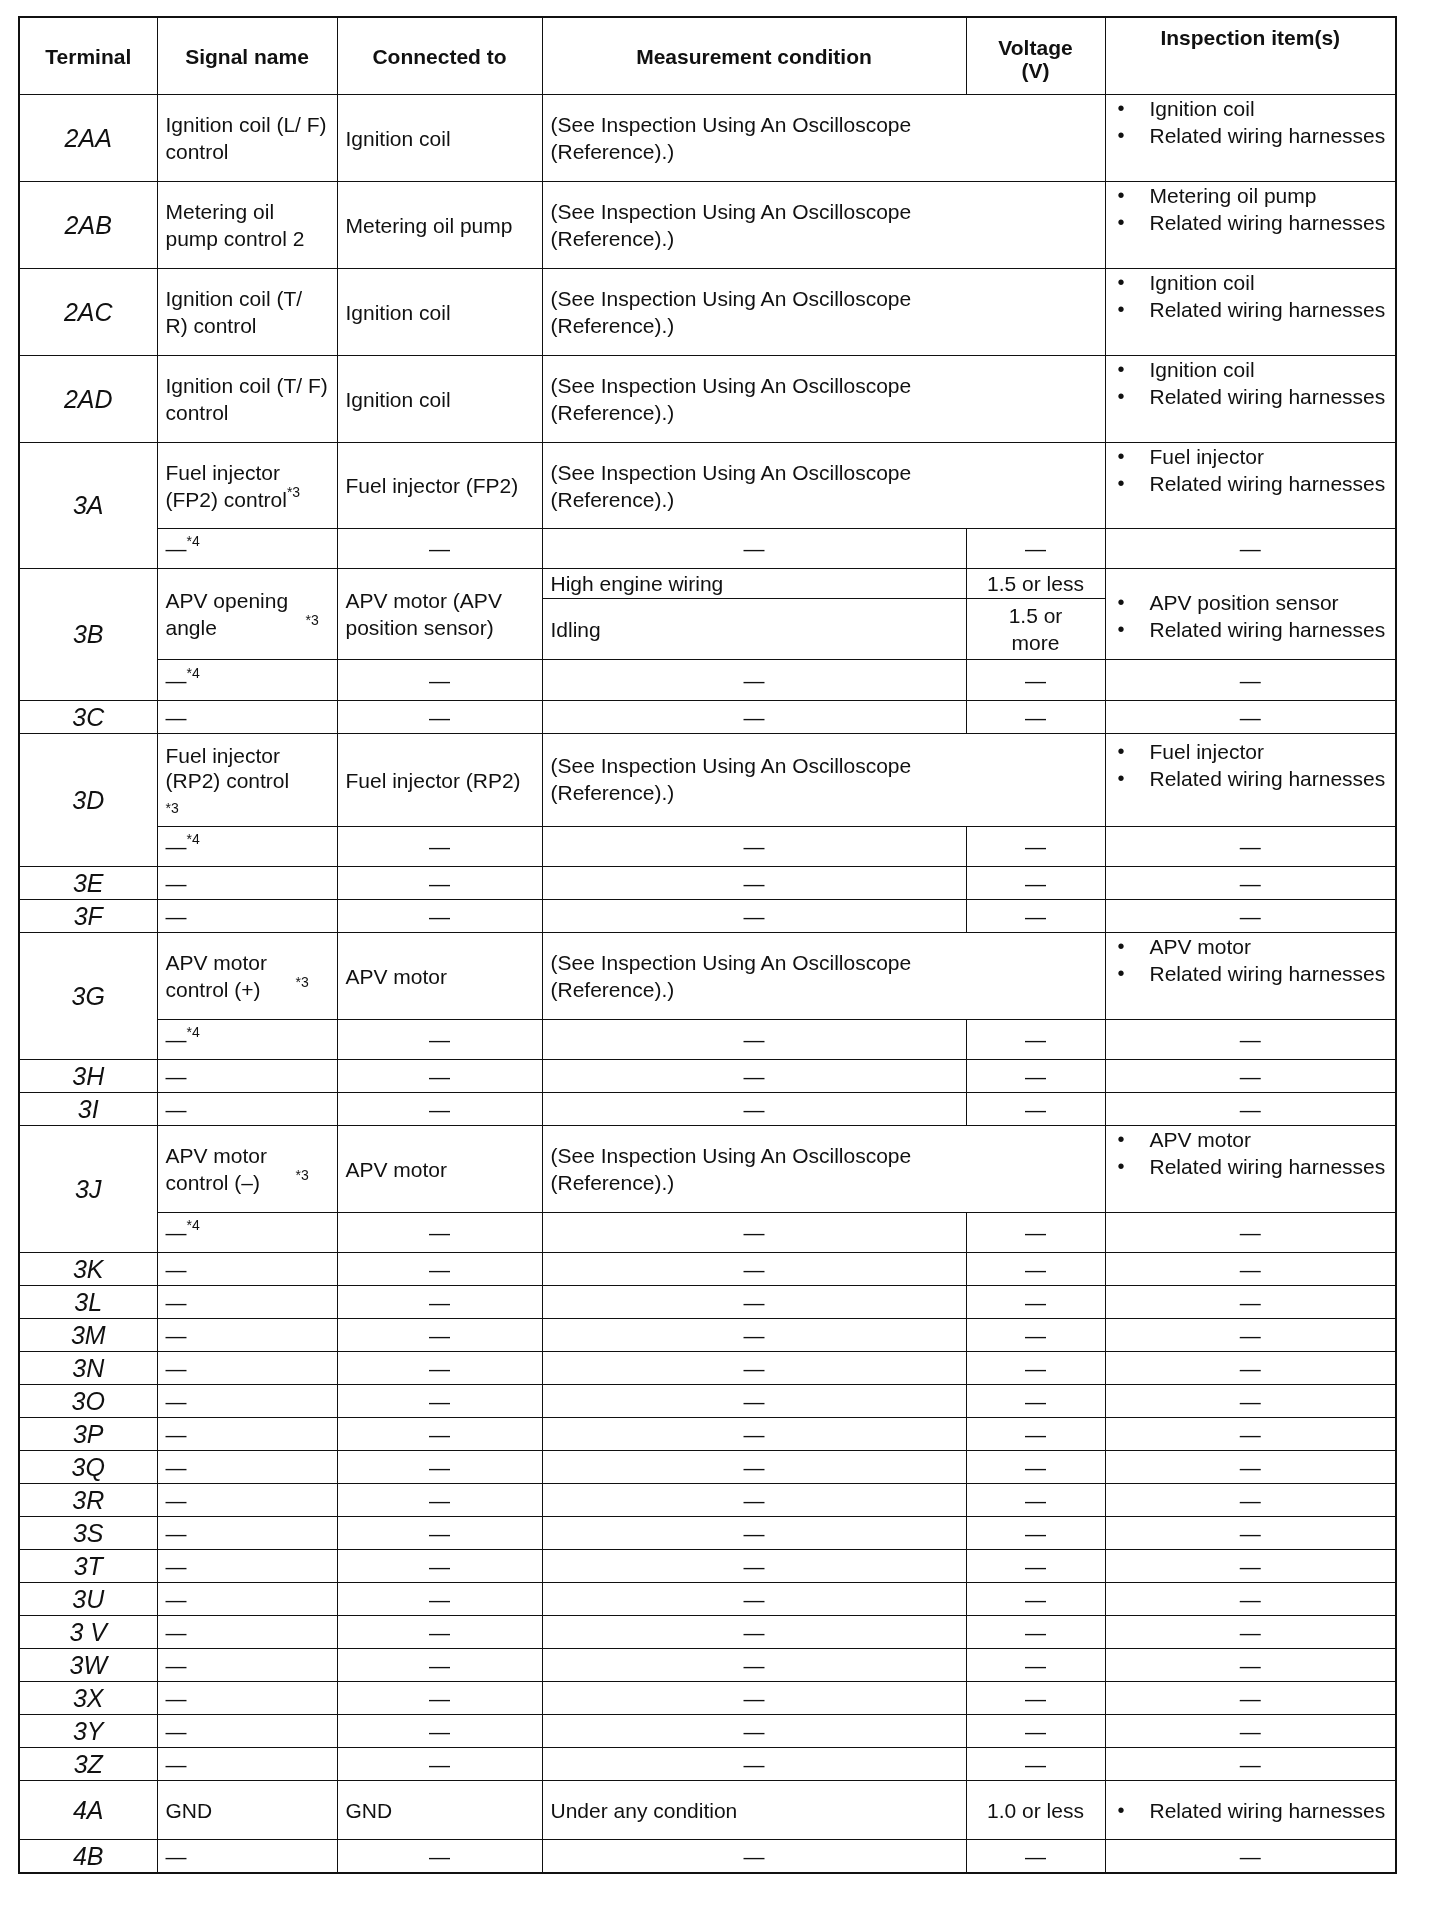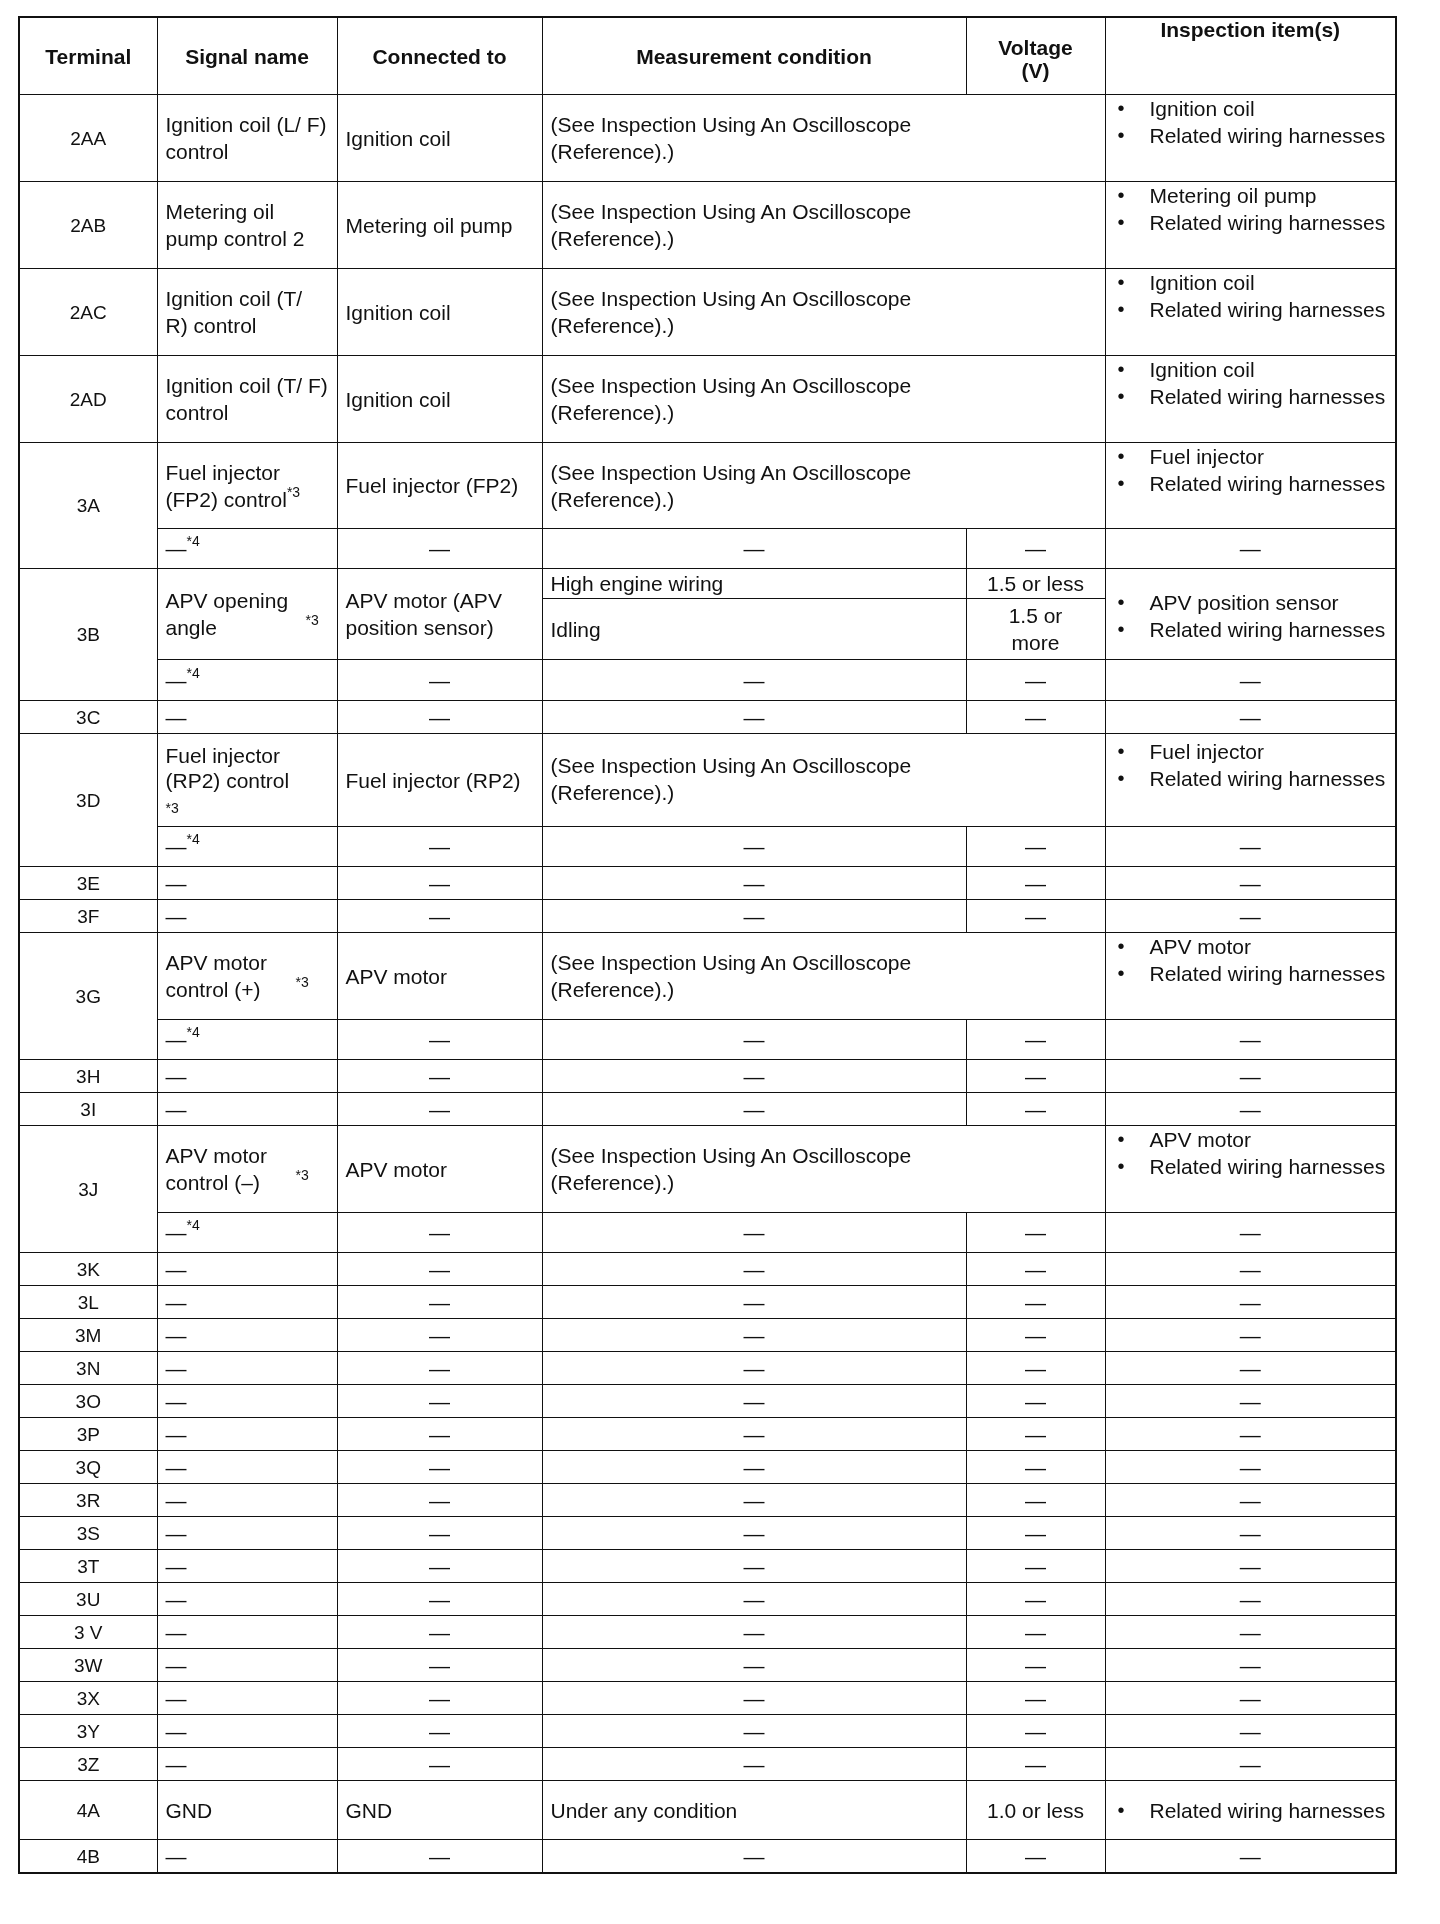--- a/index.html
+++ b/index.html
@@ -14,21 +14,21 @@
   table.terminal-table col.c2 { width: 180px; }
   table.terminal-table col.c3 { width: 205px; }
   table.terminal-table col.c4 { width: 424px; }
   table.terminal-table col.c5 { width: 139px; }
   table.terminal-table col.c6 { width: 291px; }
   th, td {
     border: 1.6px solid #111; padding: 0 8px; vertical-align: middle;
     font-size: 21px; line-height: 27px; overflow: hidden;
   }
   th { font-weight: bold; font-size: 21px; line-height: 23px; text-align: center; height: 58px; }
-  td.term { text-align: center; font-size: 19px; }
+  td.term { text-align: center; font-size: 25px; font-style: italic; }
   td.center { text-align: center; }
   td.left { text-align: left; }
   td.meas { text-align: left; padding-left: 8px; padding-top: 0; vertical-align: top; }
   td.meas span { display:block; margin-top: 16px; }
   tr.r88 > td { height: 86px; }
   tr.r34 > td { height: 32px; }
   sup { font-size: 14px; line-height: 0; position: relative; top: -2px; vertical-align: super; }
   ul.items { list-style: none; margin: 0; padding: 0 0 0 0; }
   ul.items li { position: relative; padding-left: 36px; line-height: 27px; }
   ul.items li::before { content: "\2022"; position: absolute; left: 4px; top: 0; font-size: 20px; }
@@ -49,21 +49,21 @@
   </colgroup>
   <thead>
     <tr>
       <th>Terminal</th>
       <th>Signal name</th>
       <th>Connected to</th>
       <th>Measurement condition</th>
       <th style="vertical-align:top;padding-top:18px;">
           <span style="display:block;width:90px;margin:0 auto;">Voltage (V)</span>
         </th>
-      <th style="vertical-align:top;">Inspection item(s)</th>
+      <th style="vertical-align:top;padding-top:8px;">Inspection item(s)</th>
     </tr>
   </thead>
   <tbody>
 
     <tr class="r88">
       <td class="term">2AA</td>
       <td class="left">Ignition coil (L/ F) control</td>
       <td class="left">Ignition coil</td>
       <td class="meas" colspan="2">
           <span style="width:440px;">(See Inspection Using An Oscilloscope (Reference).)</span>

